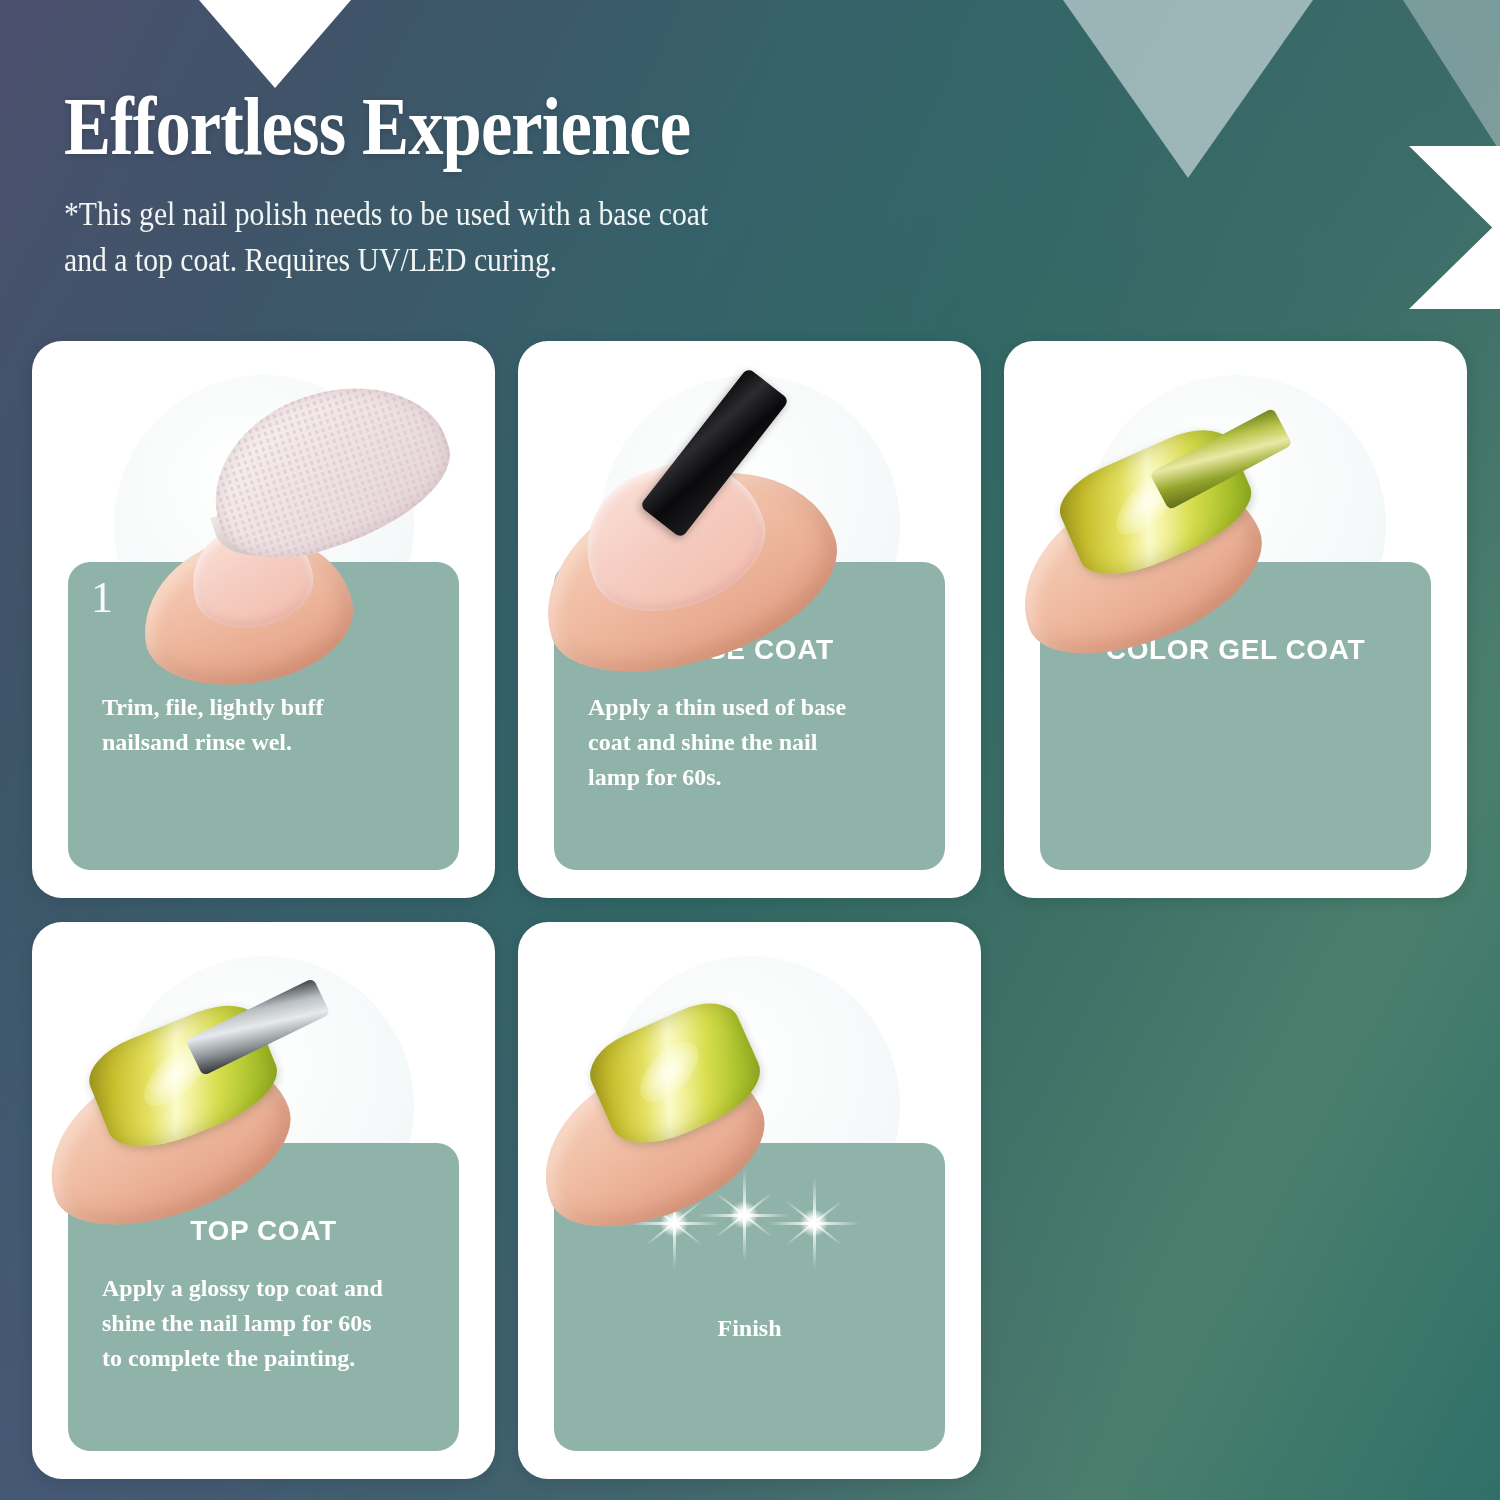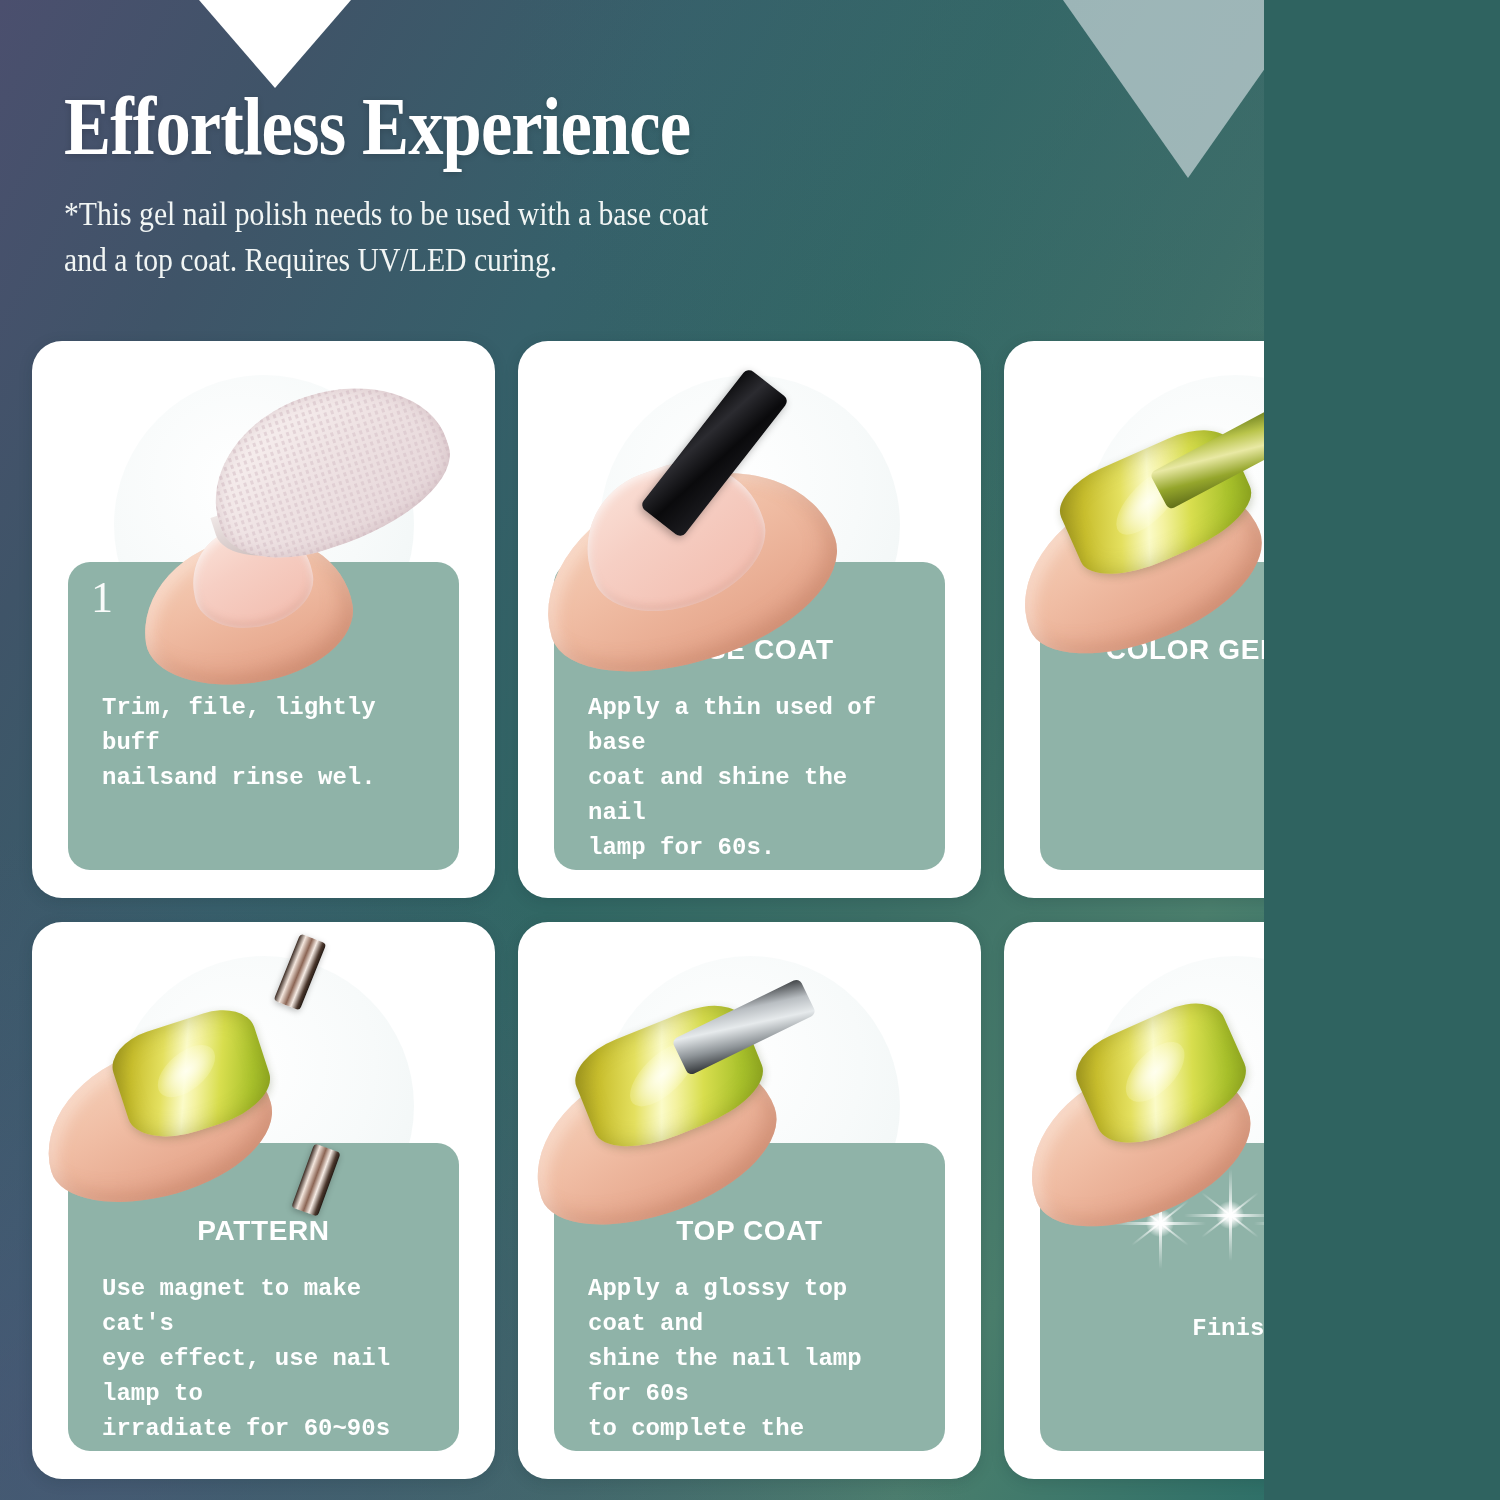--- a/index.html
+++ b/index.html
@@ -4,21 +4,21 @@
 <style>
   html,body{margin:0;padding:0;}
   body{
     width:1500px;height:1500px;overflow:hidden;
     font-family:"Liberation Serif", serif;
     background:#2f6360;
   }
 
   
   #poster{
-    position:relative;width:1264px;height:1500px;overflow:hidden;
+    position:relative;width:1500px;height:1500px;overflow:hidden;
     background:
       linear-gradient(118deg,
         #4b4f6e 0%,
         #3f5468 16%,
         #36606a 34%,
         #316764 50%,
         #3c6f66 66%,
         #4b7f6d 82%,
         #2f7068 100%);
   }
@@ -107,21 +107,21 @@
   }
   .panel-title{
     position:absolute;left:14px;right:14px;top:72px;
     text-align:center;color:#ffffff;
     font-family:"Liberation Sans", sans-serif;
     font-weight:700;font-size:28px;letter-spacing:.6px;
   }
   .panel-body{
     position:absolute;left:34px;right:26px;top:128px;
     color:#ffffff;
-    font-family:Liberation Mono, monospace;
+    font-family:Liberation Serif, serif;
     font-weight:700;font-size:24px;line-height:1.46;
     white-space:pre-line;
   }
   .panel-body.center{text-align:center;left:18px;right:18px;}
   .panel-body.finish{text-align:center;left:18px;right:18px;top:168px;font-size:24px;}
 
   
   .photo{position:absolute;inset:0;z-index:3;pointer-events:none;}
   .ph{position:absolute;}
 
@@ -264,37 +264,20 @@
         <div class="ph finger" style="left:10px;top:150px;width:250px;height:150px;transform:rotate(-22deg);"></div>
         <div class="ph nail-green" style="left:60px;top:108px;width:185px;height:110px;transform:rotate(-24deg);"></div>
         <div class="ph brush-green" style="left:196px;top:48px;width:42px;height:140px;transform:rotate(62deg);"></div>
       </div>
       <div class="panel">
         <div class="panel-num">3</div>
         <div class="panel-title">COLOR GEL COAT</div>
       </div>
     </div>
 
-    <div class="card">
-      <div class="halo"></div>
-      <div class="photo">
-        <div class="ph magnet" style="left:254px;top:14px;width:28px;height:72px;transform:rotate(22deg);"></div>
-        <div class="ph finger" style="left:10px;top:128px;width:230px;height:146px;transform:rotate(-16deg);"></div>
-        <div class="ph nail-green" style="left:86px;top:98px;width:148px;height:110px;transform:rotate(-18deg);"></div>
-        <div class="ph magnet" style="left:270px;top:224px;width:28px;height:68px;transform:rotate(20deg);"></div>
-      </div>
-      <div class="panel">
-        <div class="panel-num">4</div>
-        <div class="panel-title">PATTERN</div>
-        <div class="panel-body">Use magnet to make cat's
-eye effect, use nail lamp to
-irradiate for 60~90s to fin
--ish curing.</div>
-      </div>
-    </div>
 
     <div class="card">
       <div class="halo"></div>
       <div class="photo">
         <div class="ph finger" style="left:10px;top:142px;width:250px;height:150px;transform:rotate(-20deg);"></div>
         <div class="ph nail-green" style="left:62px;top:100px;width:180px;height:112px;transform:rotate(-22deg);"></div>
         <div class="ph brush-clear" style="left:206px;top:34px;width:40px;height:142px;transform:rotate(64deg);"></div>
       </div>
       <div class="panel">
         <div class="panel-num">5</div>

